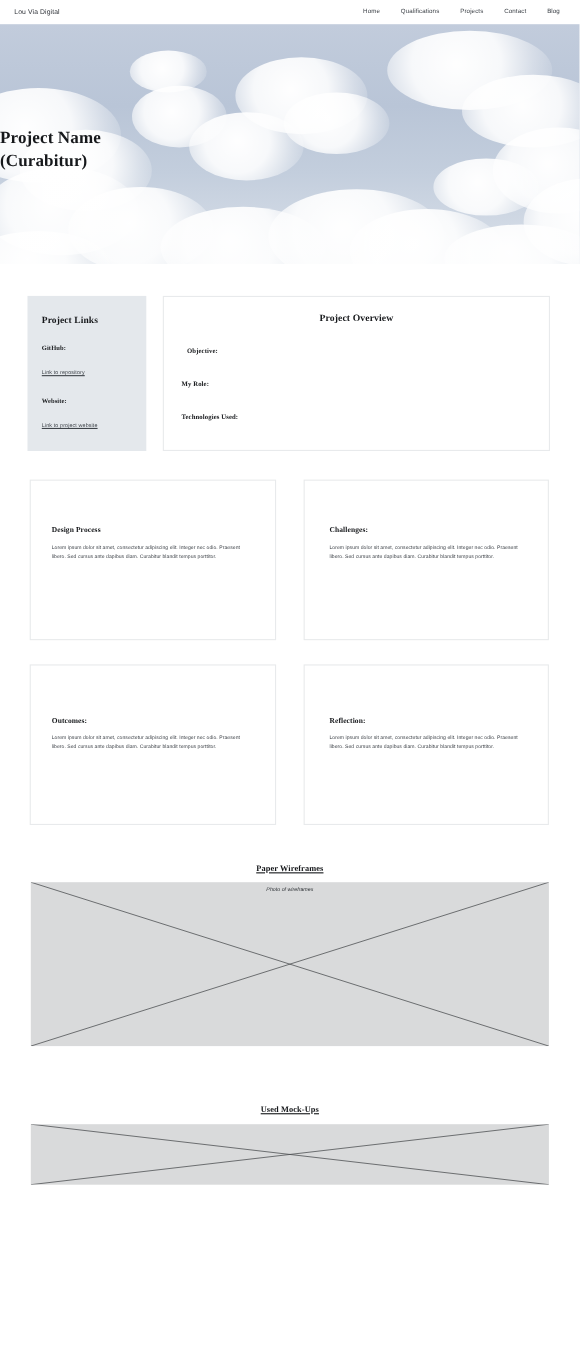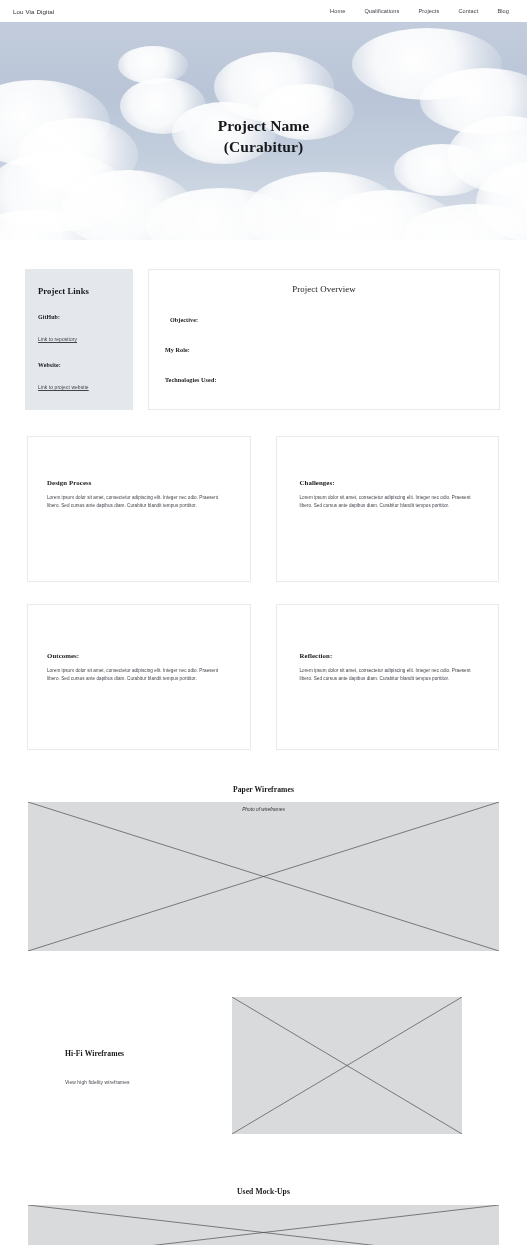--- a/index.html
+++ b/index.html
@@ -53,21 +53,20 @@
   .hero .clouds { position: absolute; inset: 0; }
   .hero .clouds span {
     position: absolute;
     border-radius: 50%;
     background: radial-gradient(circle at 42% 42%, rgba(255,255,255,.99) 0%, rgba(255,255,255,.88) 42%, rgba(255,255,255,.38) 72%, rgba(255,255,255,0) 100%);
   }
   .hero-title {
     position: absolute;
     left: 0; right: 0;
     top: 93px;
-    text-align: center;
     font-family: "Liberation Serif", serif;
     font-weight: bold;
     font-size: 15.5px;
     line-height: 1.36;
     color: #16181b;
     letter-spacing: .1px;
     z-index: 4;
   }
 
   
@@ -114,21 +113,21 @@
   
   .overview-card {
     flex: 1;
     min-height: 141px;
     background: #fff;
     border: 1px solid #e8eaec;
     padding: 14px 16px 16px 16px;
   }
   .overview-title {
     font-family: "Liberation Serif", serif;
-    font-weight: normal;
+    font-weight: bold;
     font-size: 8.8px;
     color: #15171a;
     text-align: center;
     margin-bottom: 23px;
     letter-spacing: .1px;
   }
   .overview-field {
     font-family: "Liberation Serif", serif;
     font-weight: bold;
     font-size: 6.1px;
@@ -171,20 +170,21 @@
   .info-card.indent .info-card-body { padding-left: 4px; }
 
   
   .section-heading {
     font-family: "Liberation Serif", serif;
     font-weight: bold;
     font-size: 7.6px;
     color: #15171a;
     text-align: center;
     letter-spacing: .1px;
+    text-decoration: underline;
   }
 
   .ph-box {
     position: relative;
     background: #d9dadb;
     overflow: hidden;
   }
   .ph-box .diag {
     position: absolute;
     inset: 0;
@@ -345,32 +345,20 @@
     <h2 class="section-heading">Paper Wireframes</h2>
     <div class="ph-box paper-box">
       <svg class="diag" viewBox="0 0 471 149" preserveAspectRatio="none">
         <line x1="0" y1="0" x2="471" y2="149" stroke="#4a4d50" stroke-width="0.7" vector-effect="non-scaling-stroke"></line>
         <line x1="471" y1="0" x2="0" y2="149" stroke="#4a4d50" stroke-width="0.7" vector-effect="non-scaling-stroke"></line>
       </svg>
       <div class="ph-caption">Photo of wireframes</div>
     </div>
   </section>
 
-  <section class="hifi-section">
-    <div class="hifi-left">
-      <h2 class="hifi-title">Hi-Fi Wireframes</h2>
-      <a class="hifi-link" href="#">View high fidelity wireframes</a>
-    </div>
-    <div class="ph-box hifi-box">
-      <svg class="diag" viewBox="0 0 230 137" preserveAspectRatio="none">
-        <line x1="0" y1="0" x2="230" y2="137" stroke="#4a4d50" stroke-width="0.7" vector-effect="non-scaling-stroke"></line>
-        <line x1="230" y1="0" x2="0" y2="137" stroke="#4a4d50" stroke-width="0.7" vector-effect="non-scaling-stroke"></line>
-      </svg>
-    </div>
-  </section>
 
   <section class="final-section">
     <h2 class="section-heading">Used Mock-Ups</h2>
     <div class="ph-box final-box">
       <svg class="diag" viewBox="0 0 471 149" preserveAspectRatio="none">
         <line x1="0" y1="0" x2="471" y2="149" stroke="#4a4d50" stroke-width="0.7" vector-effect="non-scaling-stroke"></line>
         <line x1="471" y1="0" x2="0" y2="149" stroke="#4a4d50" stroke-width="0.7" vector-effect="non-scaling-stroke"></line>
       </svg>
     </div>
   </section>

